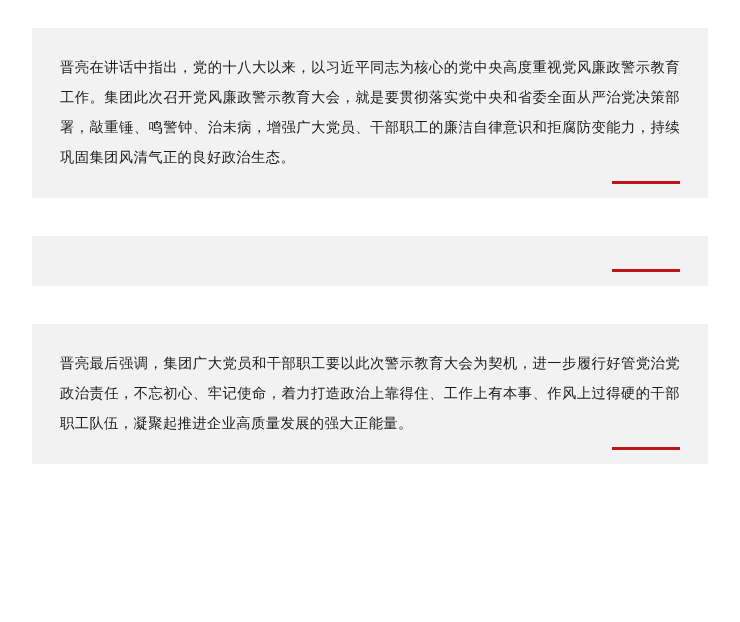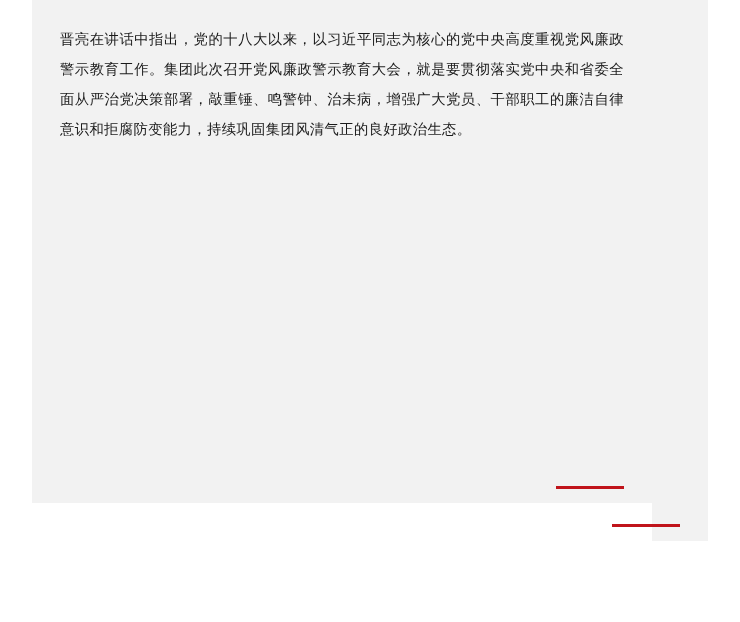--- a/index.html
+++ b/index.html
@@ -12,21 +12,21 @@
     height: 622px;
     font-family: "Liberation Sans", sans-serif;
     overflow: hidden;
   }
   .page {
     width: 740px;
     height: 541px;
     box-sizing: border-box;
     padding: 0 32px;
     display: flex;
-    flex-direction: row;
+    flex-direction: column;
     justify-content: flex-start;
   }
   .card {
     position: relative;
     background: #f2f2f2;
     box-sizing: border-box;
     padding: 24px 28px 26px 28px;
     margin-bottom: 38px;
   }
   .card:last-child {
@@ -62,14 +62,18 @@
 
   <div class="card">
     <p class="paragraph">晋亮在讲话中指出，党的十八大以来，以习近平同志为核心的党中央高度重视党风廉政警示教育工作。集团此次召开党风廉政警示教育大会，就是要贯彻落实党中央和省委全面从严治党决策部署，敲重锤、鸣警钟、治未病，增强广大党员、干部职工的廉洁自律意识和拒腐防变能力，持续巩固集团风清气正的良好政治生态。</p>
     <div class="accent-rule"></div>
   </div>
 
   <div class="card">
     <div class="accent-rule"></div>
   </div>
 
+  <div class="card">
+    <p class="paragraph">晋亮最后强调，集团广大党员和干部职工要以此次警示教育大会为契机，进一步履行好管党治党政治责任，不忘初心、牢记使命，着力打造政治上靠得住、工作上有本事、作风上过得硬的干部职工队伍，凝聚起推进企业高质量发展的强大正能量。</p>
+    <div class="accent-rule"></div>
+  </div>
 
 </div>
 
 </body></html>

